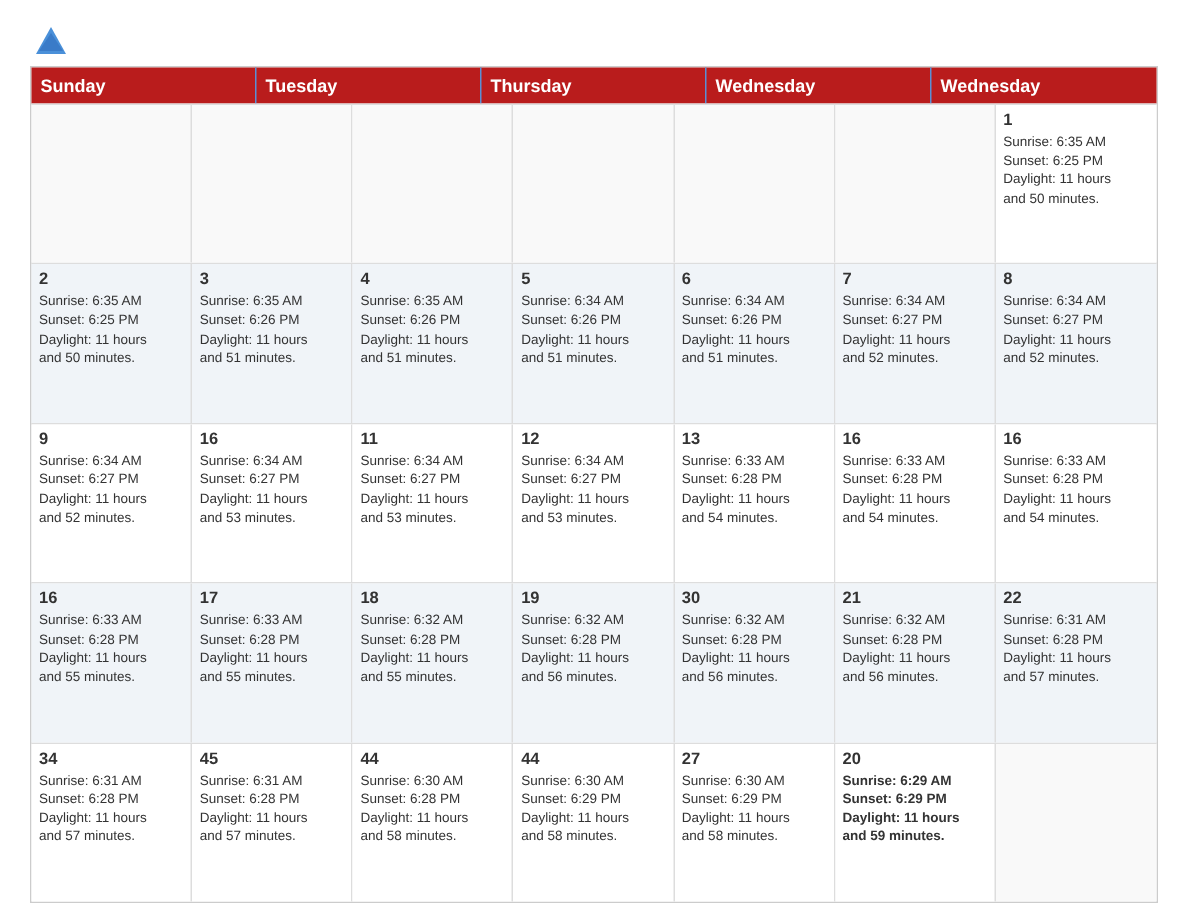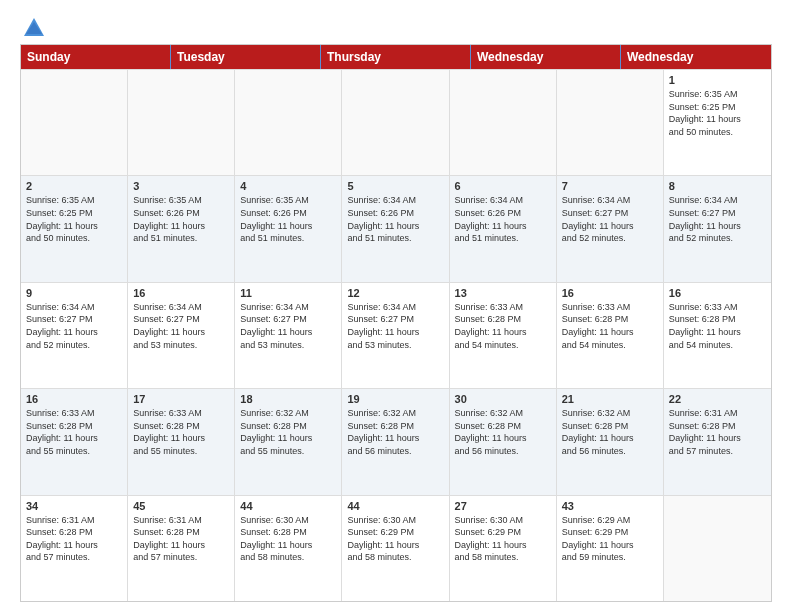--- a/index.html
+++ b/index.html
@@ -339,22 +339,22 @@
 and 58 minutes.</div>
           </div>
           <div class="cal-cell">
             <span class="day-num">27</span>
             <div class="cell-text" style="white-space: pre-line;">Sunrise: 6:30 AM
 Sunset: 6:29 PM
 Daylight: 11 hours
 and 58 minutes.</div>
           </div>
           <div class="cal-cell">
-            <span class="day-num">43</span>
-            <div class="cell-text" style="white-space: pre-line;">Sunrise: 6:29 AM
+            <span class="day-num">20</span>
+            <div class="cell-text" style="white-space: pre-line; font-weight: bold;">Sunrise: 6:29 AM
 Sunset: 6:29 PM
 Daylight: 11 hours
 and 59 minutes.</div>
           </div>
           <div class="cal-cell empty"></div>
         </div>
       </div>
   </div>
 </div>
 

